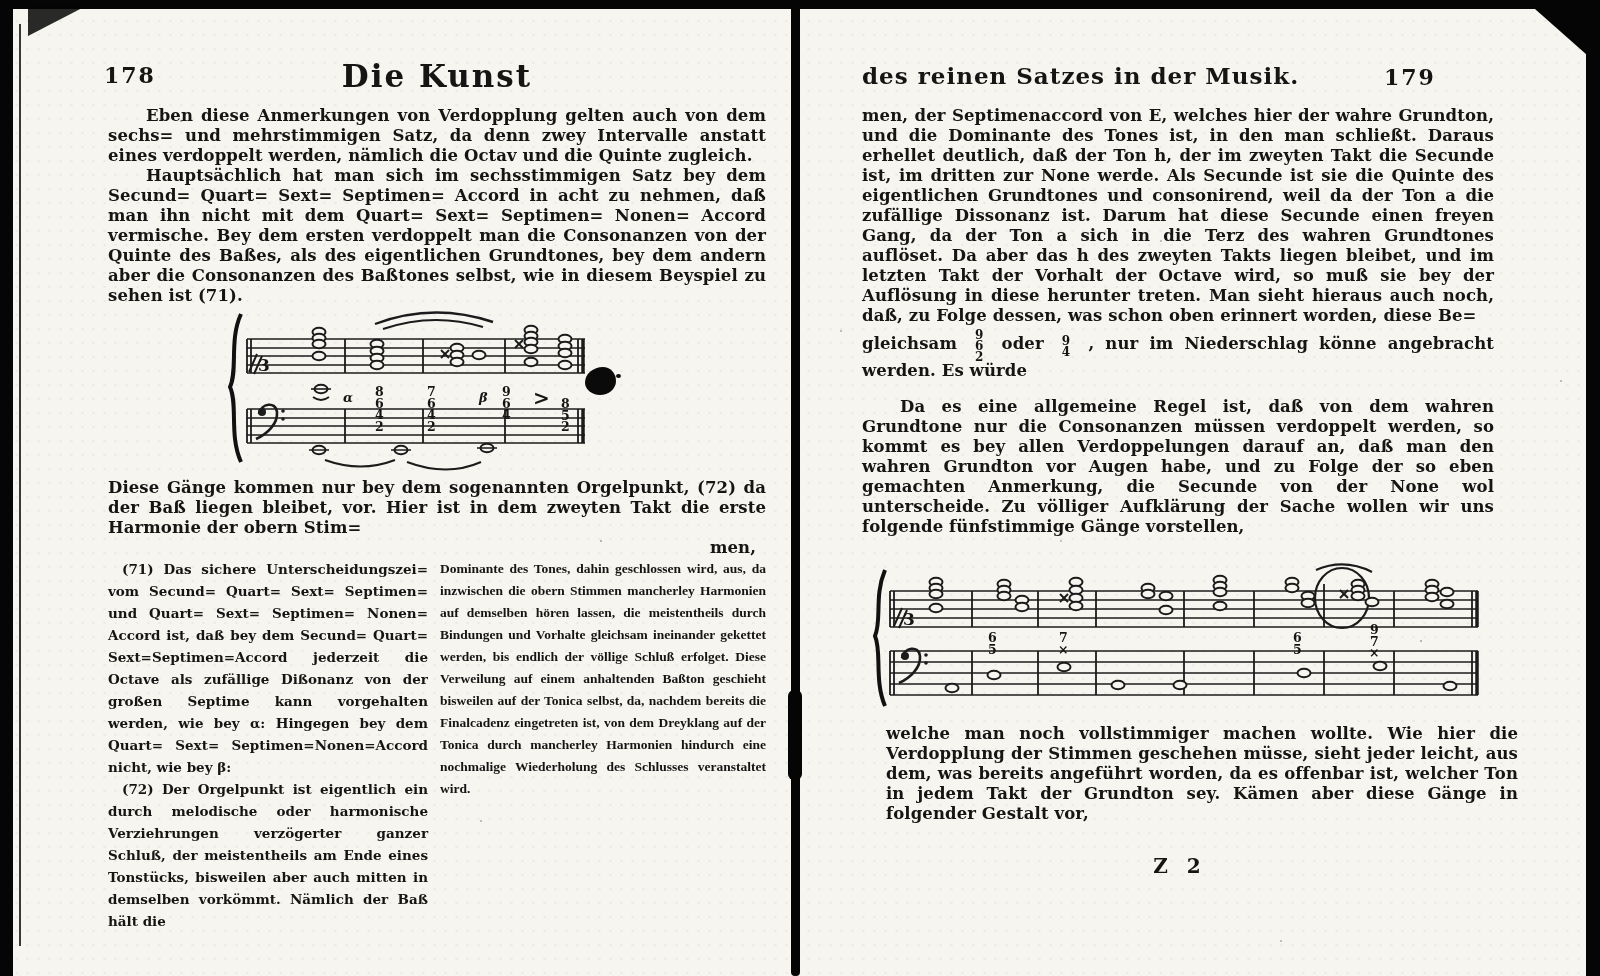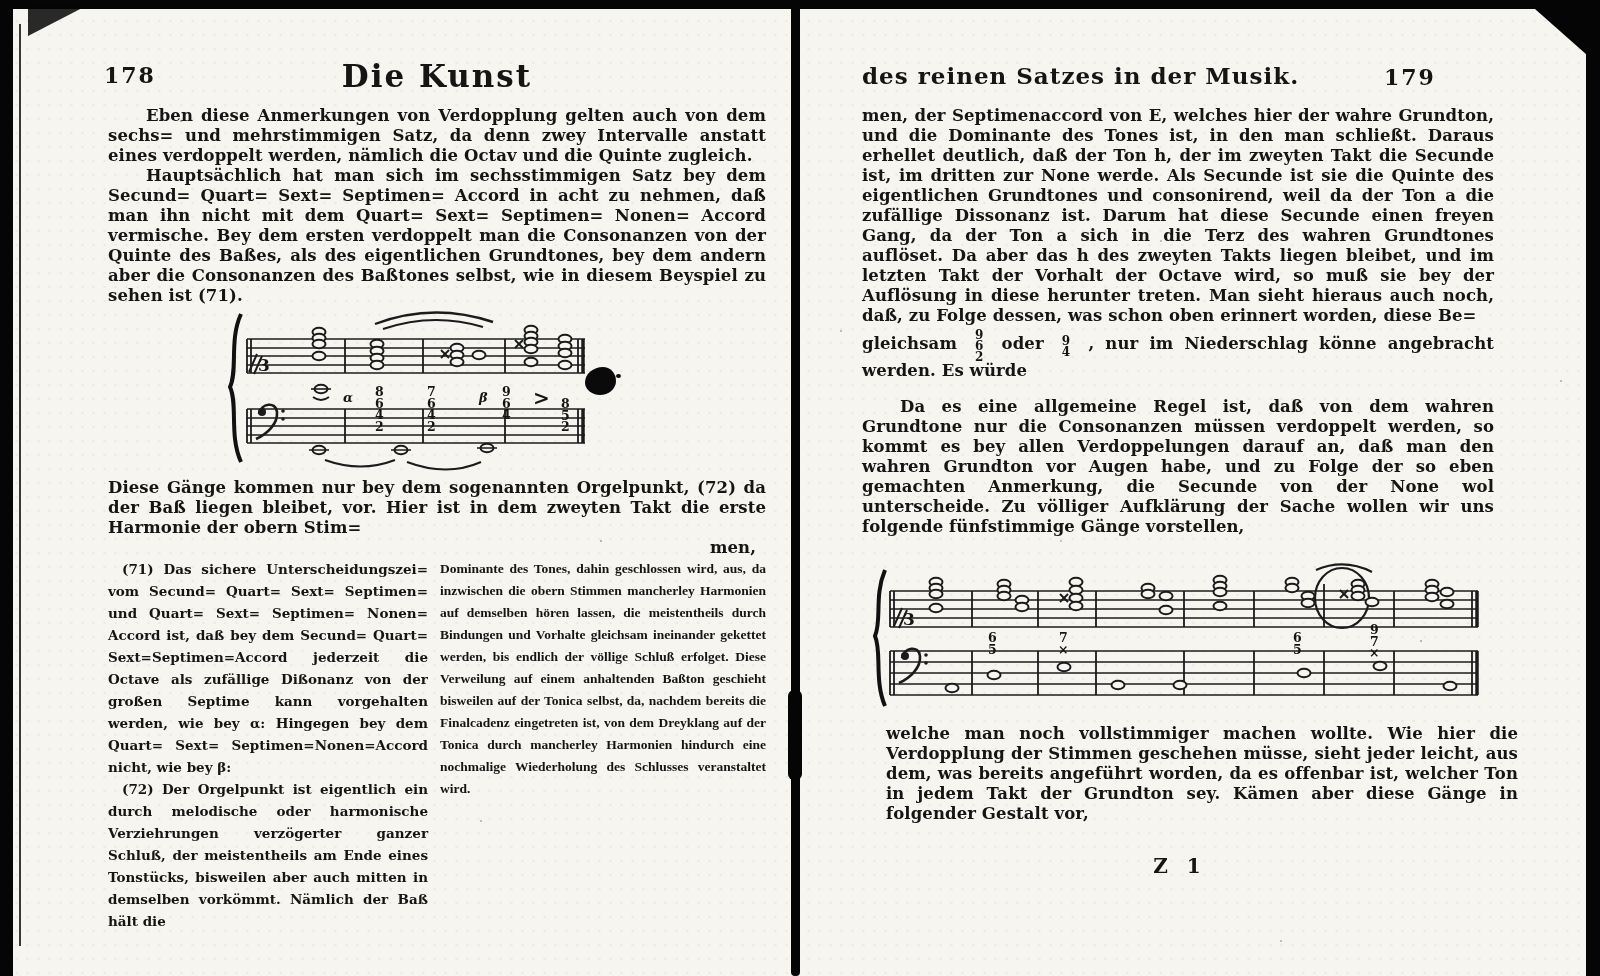--- a/index.html
+++ b/index.html
@@ -343,15 +343,15 @@
       <span>9</span>
       <span>7</span>
       <span>×</span>
     </div>
   </div>
 
   <div class="bodytext" style="position:absolute;left:862px;top:724px;width:632px;margin-left:24px;">
     <p>welche man noch vollstimmiger machen wollte.  Wie hier die Verdopplung der Stimmen geschehen müsse, sieht jeder leicht, aus dem, was bereits angeführt worden, da es offenbar ist, welcher Ton in jedem Takt der Grundton sey. Kämen aber diese Gänge in folgender Gestalt vor,</p>
   </div>
 
-  <div class="sig" style="left:1130px;top:854px;width:100px;text-align:center;">Z 1</div>
+  <div class="sig" style="left:1130px;top:854px;width:100px;text-align:center;">Z 2</div>
 
 </div>
 
 </body></html>

